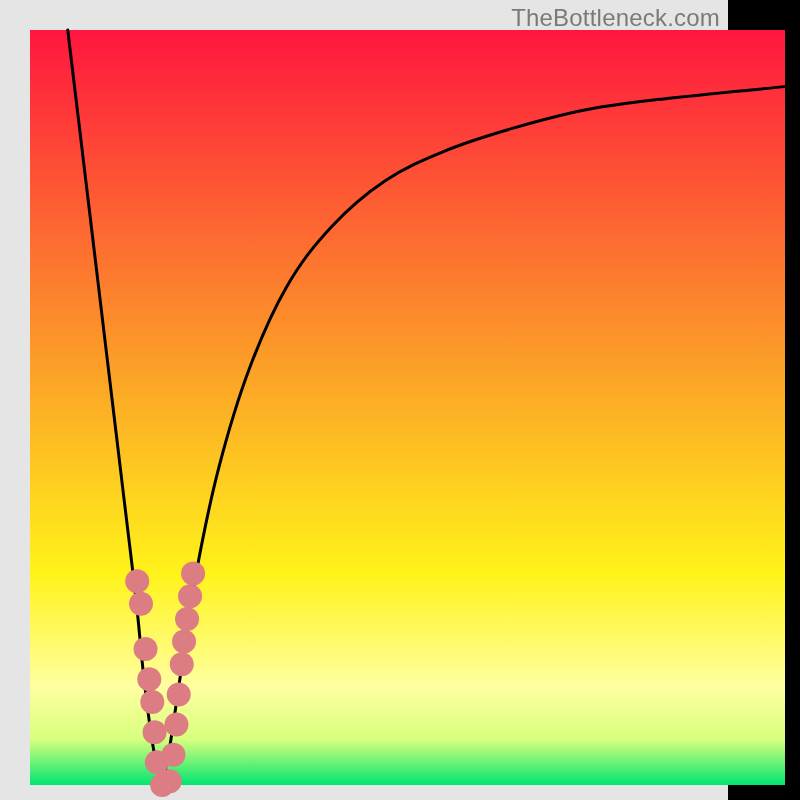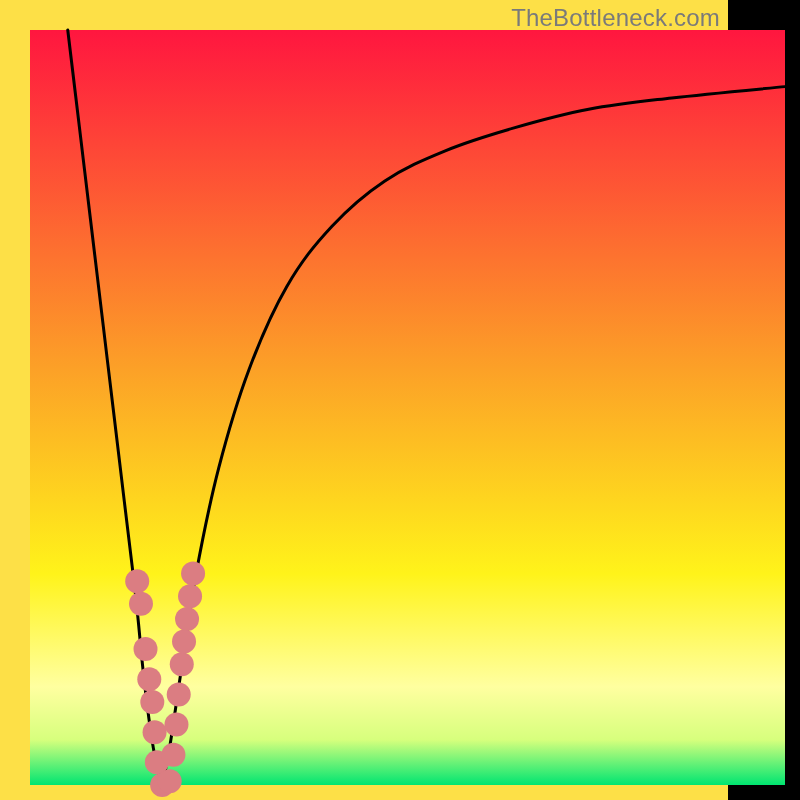--- a/index.html
+++ b/index.html
@@ -8,21 +8,21 @@
     width: 800px;
     height: 800px;
     overflow: hidden;
     background: #000;
     font-family: Arial, Helvetica, sans-serif;
   }
   .frame {
     position: relative;
     width: 728px;
     height: 800px;
-    background: #fde047;
+    background: #e5e5e5;
   }
   .attribution {
     position: absolute;
     top: 4px;
     right: 8px;
     color: #7a7a7a;
     font-size: 24px;
     font-weight: 500;
     letter-spacing: 0.2px;
     z-index: 10;

